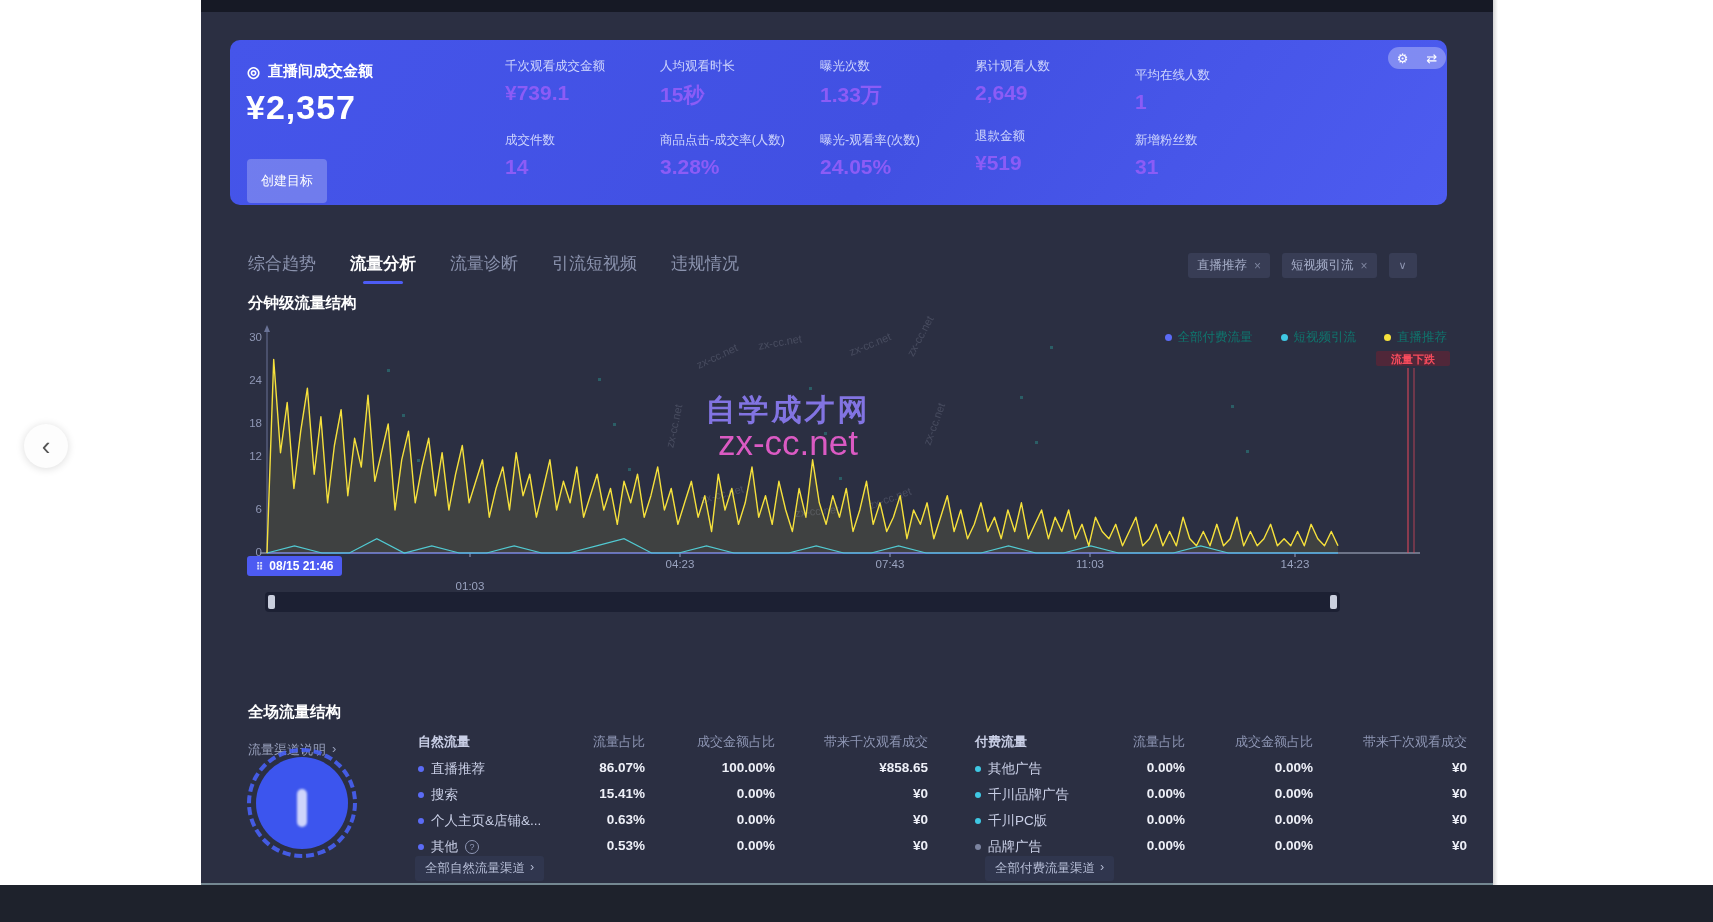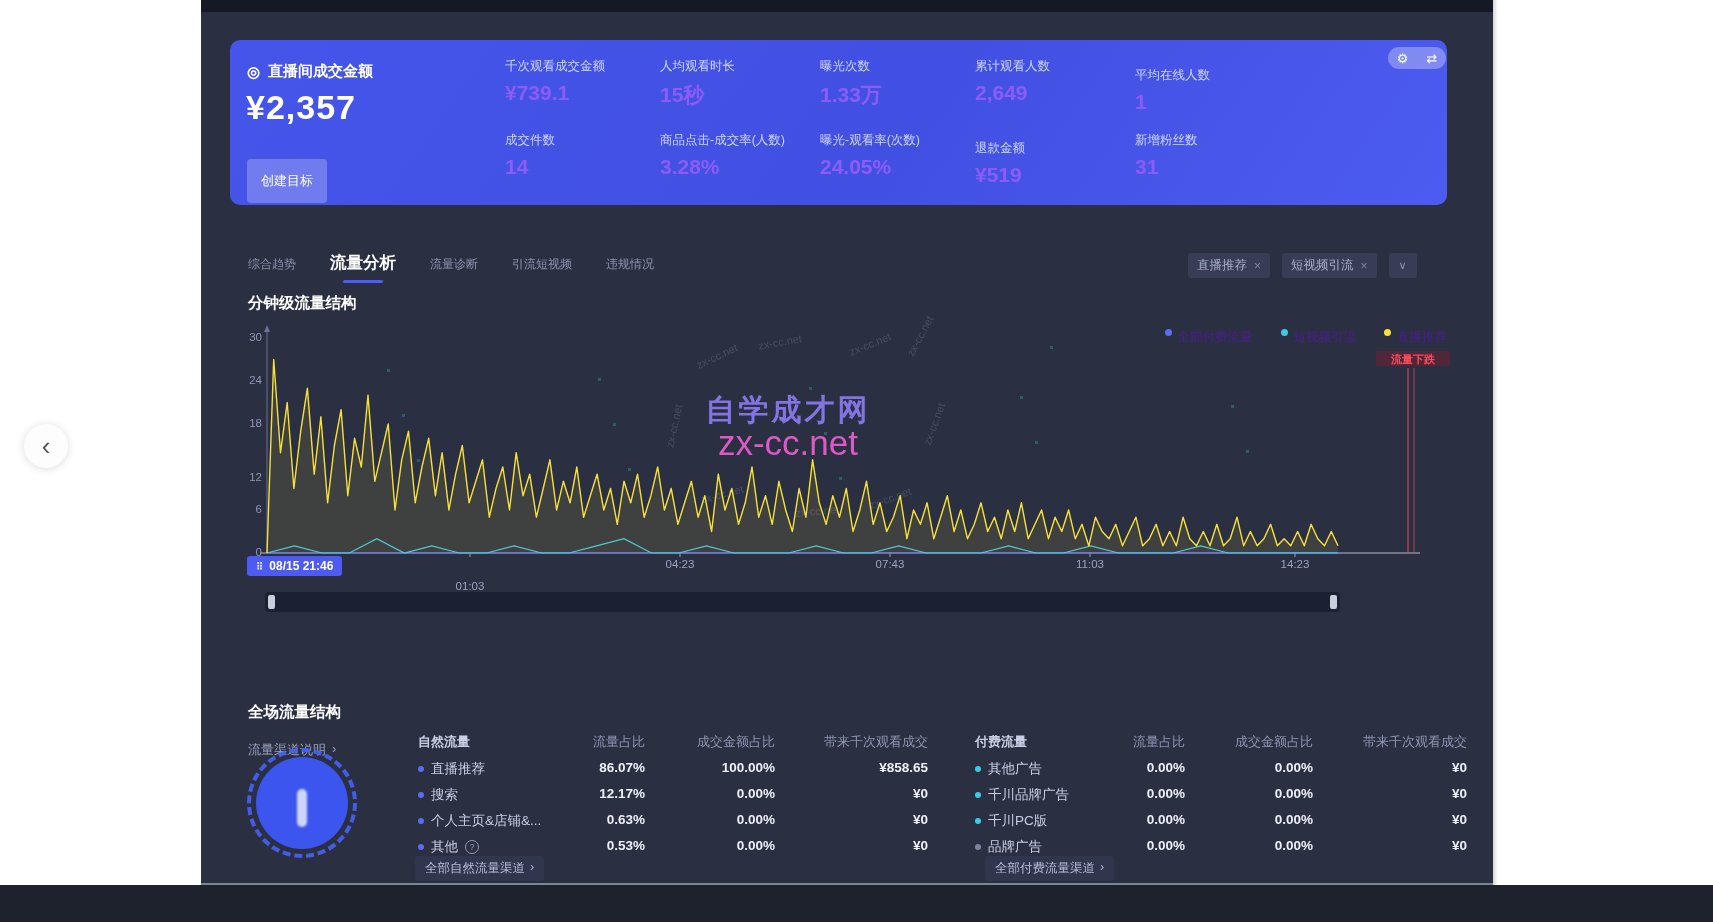--- a/index.html
+++ b/index.html
@@ -26,35 +26,35 @@
   .goalbtn{position:absolute;left:247px;top:159px;padding:13px 14px;border-radius:4px;
       background:rgba(255,255,255,.24);color:#fff;font-size:13px;cursor:pointer;}
   .panelctl{position:absolute;left:1388px;top:47px;width:58px;height:22px;border-radius:11px;
       background:rgba(255,255,255,.30);display:flex;align-items:center;justify-content:space-around;
       color:#fff;font-size:13px;}
   .stat-cell{position:absolute;width:155px;}
   .stat-label{font-size:12.5px;color:rgba(223,229,255,.88);}
   .stat-value{margin-top:6px;font-size:21px;font-weight:bold;color:#8b5cf6;}
   
   .tabs{position:absolute;left:248px;top:252px;display:flex;gap:34px;align-items:baseline;}
-  .tab{font-size:12px;color:#8b93ae;cursor:pointer;position:relative;padding-bottom:9px;}
+  .tab{font-size:17px;color:#8b93ae;cursor:pointer;position:relative;padding-bottom:9px;}
   .tab.active{color:#fff;font-weight:bold;font-size:16.5px;}
   .tab.active .tabline{position:absolute;left:50%;transform:translateX(-50%);bottom:0;width:40px;height:3px;
       border-radius:2px;background:#4d5cf5;}
   
   .tags{position:absolute;left:1188px;top:253px;display:flex;gap:12px;}
   .tagpill{background:#383d55;color:#a9b1cc;font-size:12.5px;padding:4px 9px;border-radius:3px;
       display:flex;align-items:center;gap:7px;cursor:pointer;}
   .tagx{color:#7d849e;font-size:12px;}
   .tagdrop{background:#383d55;color:#8d94b0;width:28px;border-radius:3px;display:flex;
       align-items:center;justify-content:center;font-size:11px;cursor:pointer;}
   .sectitle{position:absolute;color:#fff;font-weight:bold;font-size:15.5px;}
   
   .legend{position:absolute;left:1040px;top:329px;width:407px;display:flex;justify-content:flex-end;gap:28px;}
-  .lgitem{display:flex;align-items:flex-start;gap:6px;font-size:12.5px;color:#4c1d95;}
+  .lgitem{display:flex;align-items:center;gap:6px;font-size:12.5px;color:#0f766e;}
   .lgdot{width:7px;height:7px;border-radius:50%;}
   
   .chartsvg{position:absolute;left:230px;top:320px;}
   .ylab{position:absolute;width:30px;text-align:right;font-size:11.5px;color:#8f97b5;}
   .xlab{position:absolute;width:70px;text-align:center;font-size:11.5px;color:#9aa3bf;}
   .startpill{position:absolute;left:247px;top:556px;height:20px;padding:0 9px;border-radius:3px;
       background:#4d5bf2;color:#fff;font-size:12px;font-weight:bold;display:flex;align-items:center;gap:6px;cursor:grab;}
   .dragglyph{font-size:10px;opacity:.8;}
   .scrollbar{position:absolute;left:265px;top:592px;width:1075px;height:20px;border-radius:4px;
       background:#1c2033;cursor:pointer;}
@@ -133,21 +133,21 @@
         <div class="stat-value">14</div>
       </div>
       <div class="stat-cell abs" style="left: 660px; top: 132px;">
         <div class="stat-label">商品点击-成交率(人数)</div>
         <div class="stat-value">3.28%</div>
       </div>
       <div class="stat-cell abs" style="left: 820px; top: 132px;">
         <div class="stat-label">曝光-观看率(次数)</div>
         <div class="stat-value">24.05%</div>
       </div>
-      <div class="stat-cell abs" style="left: 975px; top: 140px;">
+      <div class="stat-cell abs" style="left: 975px; top: 128px;">
         <div class="stat-label">退款金额</div>
         <div class="stat-value">¥519</div>
       </div>
       <div class="stat-cell abs" style="left: 1135px; top: 132px;">
         <div class="stat-label">新增粉丝数</div>
         <div class="stat-value">31</div>
       </div>
     </div>
 
   <div class="tabs" id="tabs">
@@ -212,21 +212,21 @@
       <polygon points="37,233 37.0,233.0 43.7,39.5 50.5,132.7 57.2,82.5 63.9,168.5 70.7,111.2 77.4,68.2 84.2,154.2 90.9,96.8 97.6,182.8 104.4,125.5 111.1,89.7 117.8,175.7 124.6,118.3 131.3,147.0 138.0,75.3 144.8,161.3 151.5,132.7 158.2,104.0 165.0,190.0 171.7,139.8 178.5,111.2 185.2,182.8 191.9,147.0 198.7,118.3 205.4,175.7 212.1,132.7 218.9,190.0 225.6,154.2 232.3,125.5 239.1,182.8 245.8,161.3 252.5,139.8 259.3,197.2 266.0,168.5 272.8,147.0 279.5,190.0 286.2,132.7 293.0,175.7 299.7,154.2 306.4,197.2 313.2,168.5 319.9,139.8 326.6,190.0 333.4,161.3 340.1,182.8 346.8,147.0 353.6,197.2 360.3,175.7 367.1,154.2 373.8,190.0 380.5,168.5 387.3,204.3 394.0,161.3 400.7,182.8 407.5,154.2 414.2,197.2 420.9,175.7 427.7,147.0 434.4,190.0 441.2,168.5 447.9,204.3 454.6,182.8 461.4,161.3 468.1,197.2 474.8,175.7 481.6,211.5 488.3,154.2 495.0,190.0 501.8,168.5 508.5,204.3 515.2,182.8 522.0,147.0 528.7,197.2 535.5,175.7 542.2,204.3 548.9,161.3 555.7,190.0 562.4,211.5 569.1,168.5 575.9,197.2 582.6,139.8 589.3,182.8 596.1,204.3 602.8,175.7 609.5,197.2 616.3,168.5 623.0,211.5 629.8,190.0 636.5,161.3 643.2,204.3 650.0,182.8 656.7,211.5 663.4,197.2 670.2,175.7 676.9,218.7 683.6,190.0 690.4,204.3 697.1,182.8 703.8,218.7 710.6,197.2 717.3,175.7 724.1,211.5 730.8,190.0 737.5,218.7 744.3,204.3 751.0,182.8 757.7,211.5 764.5,197.2 771.2,218.7 777.9,190.0 784.7,211.5 791.4,182.8 798.2,218.7 804.9,204.3 811.6,190.0 818.4,218.7 825.1,197.2 831.8,211.5 838.6,190.0 845.3,218.7 852.0,204.3 858.8,225.8 865.5,197.2 872.2,211.5 879.0,218.7 885.7,204.3 892.5,225.8 899.2,211.5 905.9,197.2 912.7,225.8 919.4,218.7 926.1,204.3 932.9,225.8 939.6,211.5 946.3,225.8 953.1,197.2 959.8,218.7 966.5,225.8 973.3,211.5 980.0,225.8 986.8,204.3 993.5,225.8 1000.2,218.7 1007.0,197.2 1013.7,225.8 1020.4,211.5 1027.2,225.8 1033.9,218.7 1040.6,204.3 1047.4,225.8 1054.1,218.7 1060.8,225.8 1067.6,211.5 1074.3,225.8 1081.1,204.3 1087.8,218.7 1094.5,225.8 1101.3,211.5 1108.0,225.8 1108,233" fill="#f6e13c" opacity="0.1"></polygon>
       <polyline points="37.0,233.0 43.7,39.5 50.5,132.7 57.2,82.5 63.9,168.5 70.7,111.2 77.4,68.2 84.2,154.2 90.9,96.8 97.6,182.8 104.4,125.5 111.1,89.7 117.8,175.7 124.6,118.3 131.3,147.0 138.0,75.3 144.8,161.3 151.5,132.7 158.2,104.0 165.0,190.0 171.7,139.8 178.5,111.2 185.2,182.8 191.9,147.0 198.7,118.3 205.4,175.7 212.1,132.7 218.9,190.0 225.6,154.2 232.3,125.5 239.1,182.8 245.8,161.3 252.5,139.8 259.3,197.2 266.0,168.5 272.8,147.0 279.5,190.0 286.2,132.7 293.0,175.7 299.7,154.2 306.4,197.2 313.2,168.5 319.9,139.8 326.6,190.0 333.4,161.3 340.1,182.8 346.8,147.0 353.6,197.2 360.3,175.7 367.1,154.2 373.8,190.0 380.5,168.5 387.3,204.3 394.0,161.3 400.7,182.8 407.5,154.2 414.2,197.2 420.9,175.7 427.7,147.0 434.4,190.0 441.2,168.5 447.9,204.3 454.6,182.8 461.4,161.3 468.1,197.2 474.8,175.7 481.6,211.5 488.3,154.2 495.0,190.0 501.8,168.5 508.5,204.3 515.2,182.8 522.0,147.0 528.7,197.2 535.5,175.7 542.2,204.3 548.9,161.3 555.7,190.0 562.4,211.5 569.1,168.5 575.9,197.2 582.6,139.8 589.3,182.8 596.1,204.3 602.8,175.7 609.5,197.2 616.3,168.5 623.0,211.5 629.8,190.0 636.5,161.3 643.2,204.3 650.0,182.8 656.7,211.5 663.4,197.2 670.2,175.7 676.9,218.7 683.6,190.0 690.4,204.3 697.1,182.8 703.8,218.7 710.6,197.2 717.3,175.7 724.1,211.5 730.8,190.0 737.5,218.7 744.3,204.3 751.0,182.8 757.7,211.5 764.5,197.2 771.2,218.7 777.9,190.0 784.7,211.5 791.4,182.8 798.2,218.7 804.9,204.3 811.6,190.0 818.4,218.7 825.1,197.2 831.8,211.5 838.6,190.0 845.3,218.7 852.0,204.3 858.8,225.8 865.5,197.2 872.2,211.5 879.0,218.7 885.7,204.3 892.5,225.8 899.2,211.5 905.9,197.2 912.7,225.8 919.4,218.7 926.1,204.3 932.9,225.8 939.6,211.5 946.3,225.8 953.1,197.2 959.8,218.7 966.5,225.8 973.3,211.5 980.0,225.8 986.8,204.3 993.5,225.8 1000.2,218.7 1007.0,197.2 1013.7,225.8 1020.4,211.5 1027.2,225.8 1033.9,218.7 1040.6,204.3 1047.4,225.8 1054.1,218.7 1060.8,225.8 1067.6,211.5 1074.3,225.8 1081.1,204.3 1087.8,218.7 1094.5,225.8 1101.3,211.5 1108.0,225.8" fill="none" stroke="#f6e13c" stroke-width="1.4" stroke-linejoin="round"></polyline>
       <rect x="1146" y="31" width="74" height="15" fill="rgba(150,25,40,.35)" rx="2"></rect>
       <text x="1183" y="43" fill="#ff4d5e" font-size="11" font-weight="bold" text-anchor="middle" font-family="&quot;Liberation Sans&quot;,sans-serif" opacity="0.95">流量下跌</text>
       <line x1="1178" y1="48" x2="1178" y2="233" stroke="#e8485c" stroke-width="1.2" opacity="0.85"></line>
       <line x1="1184" y1="48" x2="1184" y2="233" stroke="#e8485c" stroke-width="1.2" opacity="0.6"></line>
     </svg>
   <div id="axislabels">
       <div class="ylab abs" style="left: 232px; top: 546px;">0</div>
       <div class="ylab abs" style="left: 232px; top: 503px;">6</div>
-      <div class="ylab abs" style="left: 232px; top: 471px;">12</div>
+      <div class="ylab abs" style="left: 232px; top: 450px;">12</div>
       <div class="ylab abs" style="left: 232px; top: 417px;">18</div>
       <div class="ylab abs" style="left: 232px; top: 374px;">24</div>
       <div class="ylab abs" style="left: 232px; top: 331px;">30</div>
       <div class="xlab abs" style="left: 435px; top: 580px;">01:03</div>
       <div class="xlab abs" style="left: 645px; top: 558px;">04:23</div>
       <div class="xlab abs" style="left: 855px; top: 558px;">07:43</div>
       <div class="xlab abs" style="left: 1055px; top: 558px;">11:03</div>
       <div class="xlab abs" style="left: 1260px; top: 558px;">14:23</div>
     </div>
 
@@ -268,21 +268,21 @@
         <div class="bullet" style="background: rgb(91, 107, 245);"></div>
         <div style="display: inline;">直播推荐</div>
       </div>
       <div class="cell abs" style="left: 515px; top: 760px;">86.07%</div>
       <div class="cell abs" style="left: 645px; top: 760px;">100.00%</div>
       <div class="cell abs" style="left: 798px; top: 760px;">¥858.65</div>
       <div class="rowlab abs" style="left: 418px; top: 786px;">
         <div class="bullet" style="background: rgb(91, 107, 245);"></div>
         <div style="display: inline;">搜索</div>
       </div>
-      <div class="cell abs" style="left: 515px; top: 786px;">12.17%</div>
+      <div class="cell abs" style="left: 515px; top: 786px;">15.41%</div>
       <div class="cell abs" style="left: 645px; top: 786px;">0.00%</div>
       <div class="cell abs" style="left: 798px; top: 786px;">¥0</div>
       <div class="rowlab abs" style="left: 418px; top: 812px;">
         <div class="bullet" style="background: rgb(91, 107, 245);"></div>
         <div style="display: inline;">个人主页&amp;店铺&amp;...</div>
       </div>
       <div class="cell abs" style="left: 515px; top: 812px;">0.63%</div>
       <div class="cell abs" style="left: 645px; top: 812px;">0.00%</div>
       <div class="cell abs" style="left: 798px; top: 812px;">¥0</div>
       <div class="rowlab abs" style="left: 418px; top: 838px;">

